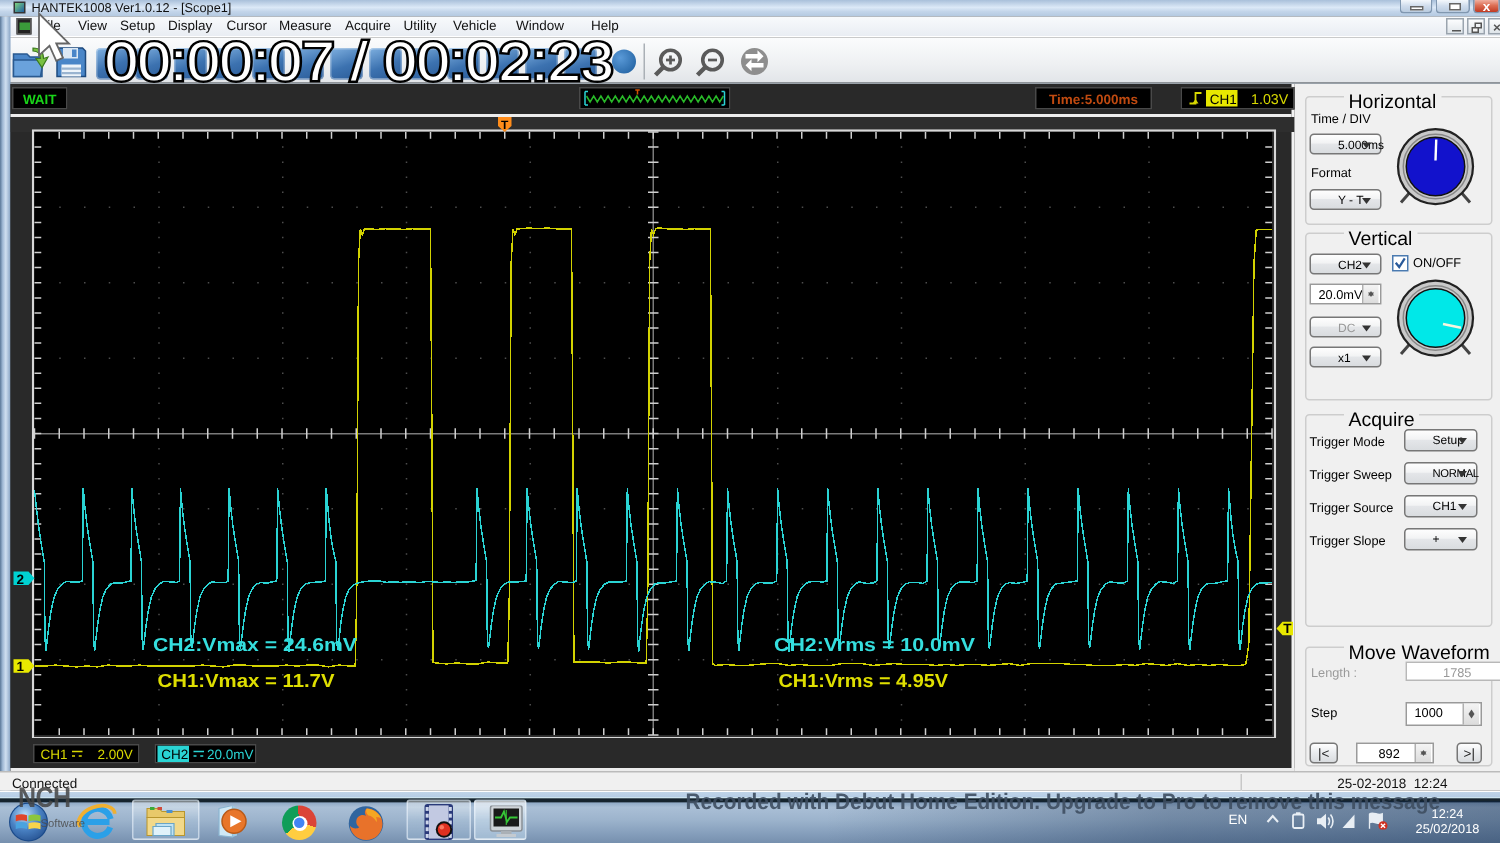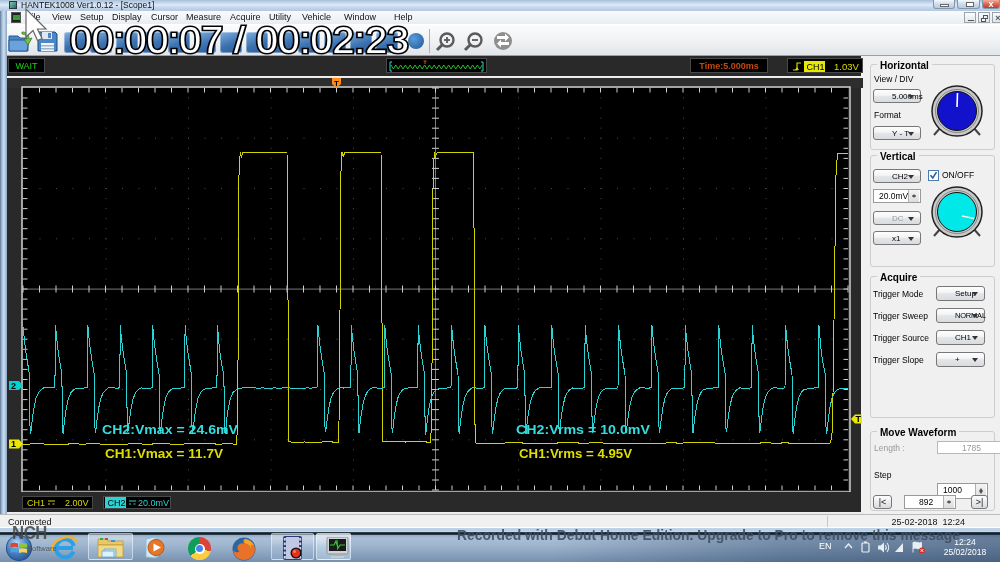--- a/index.html
+++ b/index.html
@@ -25,30 +25,30 @@
 .tbi{position:absolute;top:7px;width:22px;height:21px;border-radius:3px;background:linear-gradient(160deg,#7fb0e0 0%,#3c72b0 55%,#2a5a96);box-shadow:inset 0 0 0 1px rgba(255,255,255,.35)}
 
 #leftedge{position:absolute;left:0;top:11px;width:7px;height:516px;background:linear-gradient(90deg,#5a7898 0%,#9fb8d4 25%,#cfdff0 55%,#88a4c4 100%)}
 #dark{position:absolute;left:7px;top:56px;width:854px;height:458px;background:#292929}
 #vline{position:absolute;left:861px;top:56px;width:2px;height:458px;background:#f2f2f2}
 #panel{position:absolute;left:863px;top:56px;width:137px;height:458px;background:#f0f0f0}
 #mditop{position:absolute;left:7px;top:75.5px;width:854px;height:2px;background:#ececec}
 #mdibot{position:absolute;left:7px;top:512px;width:856px;height:2px;background:#ececec}
 
 .sbox{position:absolute;background:#000;border:1px solid #494949}
-#wait{left:8px;top:58px;width:37px;height:15px;color:#19d419;font-size:9px;font-weight:normal;text-align:center;line-height:14px}
+#wait{left:8px;top:58px;width:37px;height:15px;color:#19d419;font-size:9px;font-weight:bold;text-align:center;line-height:14px}
 #prev{left:386px;top:58px;width:101px;height:15px}
 #timebox{left:690px;top:58px;width:78px;height:15px;color:#c04a10;font-size:9px;font-weight:bold;text-align:center;line-height:14px}
 #trigbox{left:787px;top:58px;width:76px;height:15px}
 
 #ch1box{left:22px;top:496px;width:71px;height:13px;font-size:9px;color:#d8d800;line-height:12px}
 #ch2box{left:103px;top:496px;width:68px;height:13px;font-size:9px;color:#2ad4d4;line-height:12px}
 
 .grp{position:absolute;border:1px solid #cdcdcd;border-radius:3px}
-.grp>b{position:absolute;left:6px;top:-5px;background:#f0f0f0;padding:0 3px;font-weight:bold;font-size:10px;color:#000;white-space:nowrap}
+.grp>b{position:absolute;left:25px;top:-5px;background:#f0f0f0;padding:0 3px;font-weight:normal;font-size:13px;color:#000;white-space:nowrap}
 .lbl{position:absolute;font-size:8.5px;color:#000;white-space:nowrap}
 .lbl.dis{color:#9a9a9a}
 .dd{position:absolute;border:1px solid #777;border-radius:3px;background:linear-gradient(180deg,#fefefe,#f2f3f4 45%,#e4e6e9 50%,#d9dcdf);font-size:8px;color:#000;padding-left:18px;letter-spacing:0}
 .dd:after{content:"";position:absolute;right:6px;top:50%;margin-top:-1.5px;border:3px solid transparent;border-top:4px solid #333}
 .spin{position:absolute;border:1px solid #9a9a9a;background:#fff;font-size:8.5px;color:#000;padding-left:5px}
 .spin .ud{position:absolute;right:1px;top:0px;width:11px;height:100%;background:linear-gradient(180deg,#f4f4f4,#dcdcdc);border-left:1px solid #b0b0b0}
 .spin .ud:before{content:"";position:absolute;left:2.5px;top:2px;border:2.5px solid transparent;border-bottom:3px solid #555}
 .spin .ud:after{content:"";position:absolute;left:2.5px;bottom:2px;border:2.5px solid transparent;border-top:3px solid #555}
 .pbtn{position:absolute;border:1px solid #777;border-radius:3px;background:linear-gradient(180deg,#fefefe,#e9ebee 50%,#d9dcdf);font-size:9px;color:#222;text-align:center}
 
@@ -208,21 +208,21 @@
 <div class="sbox" id="ch2box"><svg width="66" height="11" viewBox="0 0 66 11">
   <rect x="1" y="0" width="21" height="11" fill="#2ad4d4"></rect>
   <text x="3.5" y="9" font-size="9" fill="#000">CH2</text>
   <path d="M25 4h7M25 7h2m2.5 0h2" stroke="#2ad4d4"></path>
   <text x="34" y="9" font-size="9" fill="#2ad4d4">20.0mV</text>
     </svg></div>
 
 <div class="grp" style="left:870px;top:64px;width:125px;height:86px">
     <b>Horizontal</b>
   </div>
-<div class="lbl" style="left:874px;top:74px">View / DIV</div>
+<div class="lbl" style="left:874px;top:74px">Time / DIV</div>
 <div class="dd" style="left:873px;top:89px;width:48px;height:14px;line-height:13px">5.000ms</div>
 <div class="lbl" style="left:874px;top:110px">Format</div>
 <div class="dd" style="left:873px;top:126px;width:48px;height:14px;line-height:13px">Y - T</div>
 <svg class="abs" style="left:929px;top:83px" width="56" height="58" viewBox="0 0 56 58">
   <line x1="12" y1="44" x2="5" y2="52" stroke="#444" stroke-width="2"></line>
   <line x1="44" y1="44" x2="51" y2="52" stroke="#444" stroke-width="2"></line>
   <circle cx="28" cy="28" r="25" fill="#c9c9c9" stroke="#222" stroke-width="1.5"></circle>
   <circle cx="28" cy="28" r="21.5" fill="none" stroke="#888" stroke-width="1"></circle>
   <circle cx="28" cy="28" r="19.5" fill="#1212cc" stroke="#111" stroke-width="1"></circle>
   <line x1="28.5" y1="10" x2="28" y2="24" stroke="#fff" stroke-width="1.6"></line>
@@ -261,21 +261,21 @@
 <div class="dd" style="left:936px;top:330px;width:49px;height:15px;line-height:14px">CH1</div>
 <div class="lbl" style="left:873px;top:355px">Trigger Slope</div>
 <div class="dd" style="left:936px;top:352px;width:49px;height:15px;line-height:14px">+</div>
 
 <div class="grp" style="left:870px;top:431px;width:125px;height:80px">
     <b>Move Waveform</b>
   </div>
 <div class="lbl dis" style="left:874px;top:443px">Length :</div>
 <div class="spin" style="left:937px;top:441px;width:69px;height:13px;line-height:12px;color:#999;border-color:#b8b8b8;text-align:center;padding-left:0">1785</div>
 <div class="lbl" style="left:874px;top:470px">Step</div>
-<div class="spin" style="left:937px;top:483px;width:51px;height:16px;line-height:13px">1000<span class="ud"></span></div>
+<div class="spin" style="left:937px;top:468px;width:51px;height:16px;line-height:13px">1000<span class="ud"></span></div>
 <div class="pbtn" style="left:873px;top:495px;width:19px;height:14px;line-height:13px">|&lt;</div>
 <div class="spin" style="left:904px;top:495px;width:52px;height:14px;line-height:13px;padding-left:14px">892<span class="ud"></span></div>
 <div class="pbtn" style="left:971px;top:495px;width:17px;height:14px;line-height:13px">&gt;|</div>
 
 <div id="statusbar">
   <span style="position:absolute;left:8px;top:2px">Connected</span>
   <span style="position:absolute;right:35px;top:2px">25-02-2018&nbsp;&nbsp;12:24</span>
   <div style="position:absolute;left:827px;top:1px;width:1px;height:11px;background:#c8c8c8"></div>
 </div>
 <div id="taskbar"></div>

